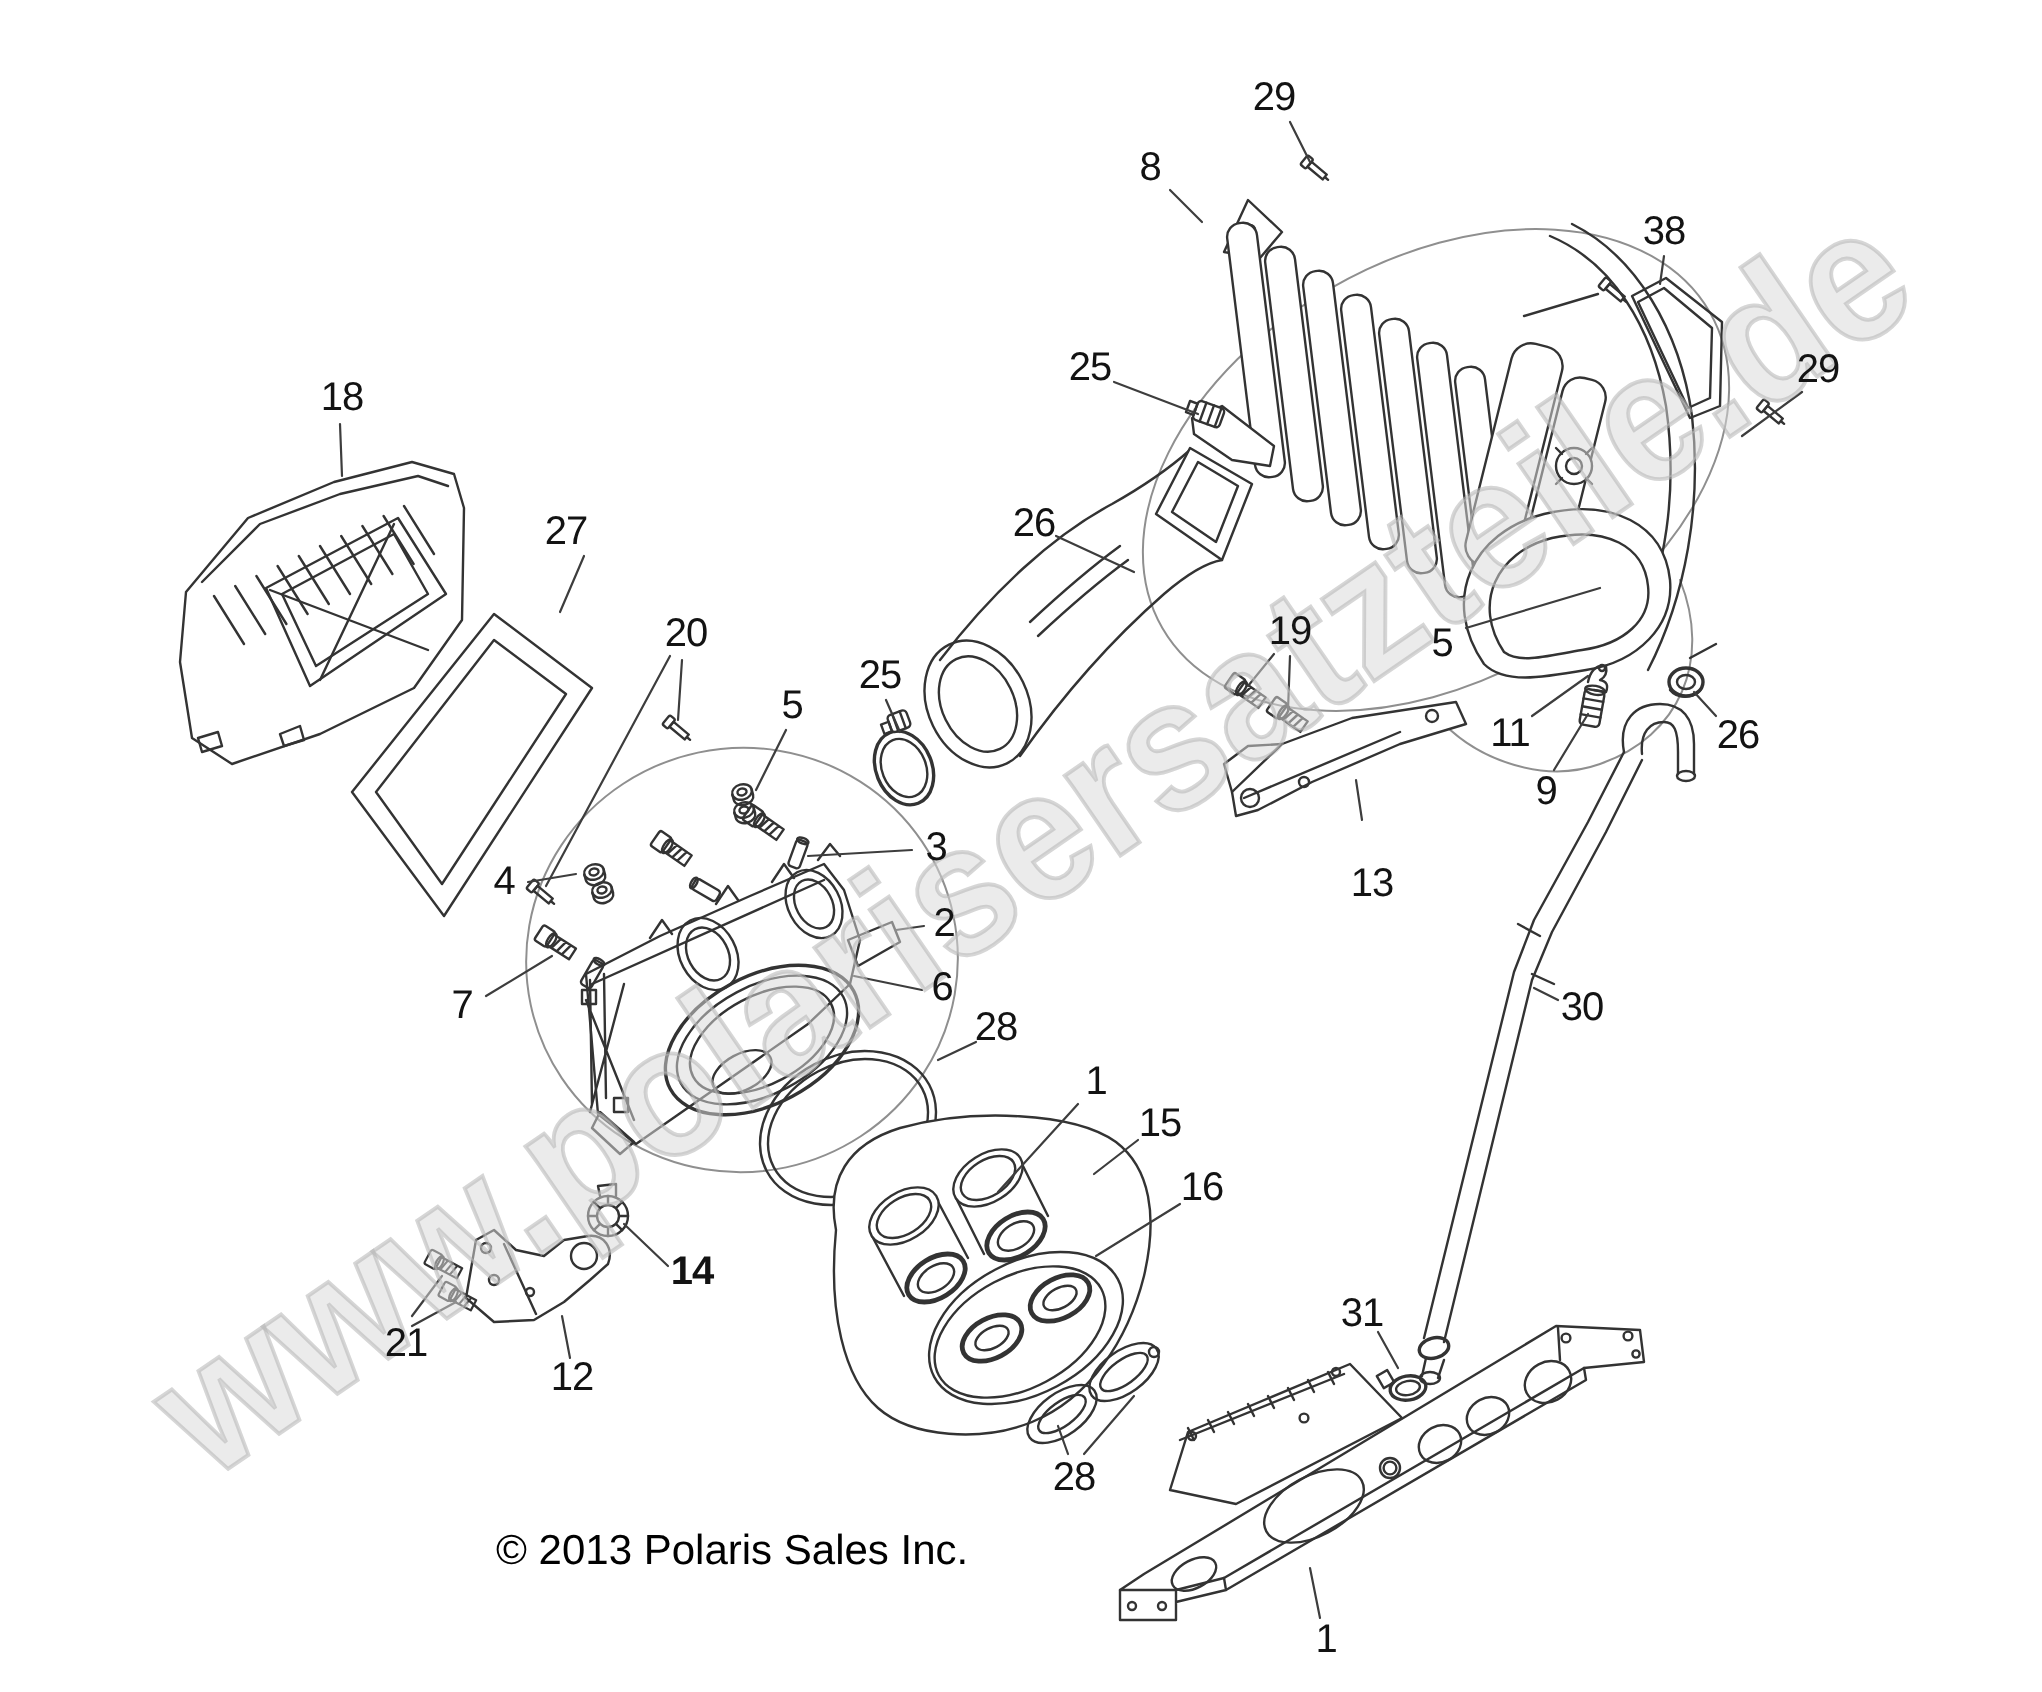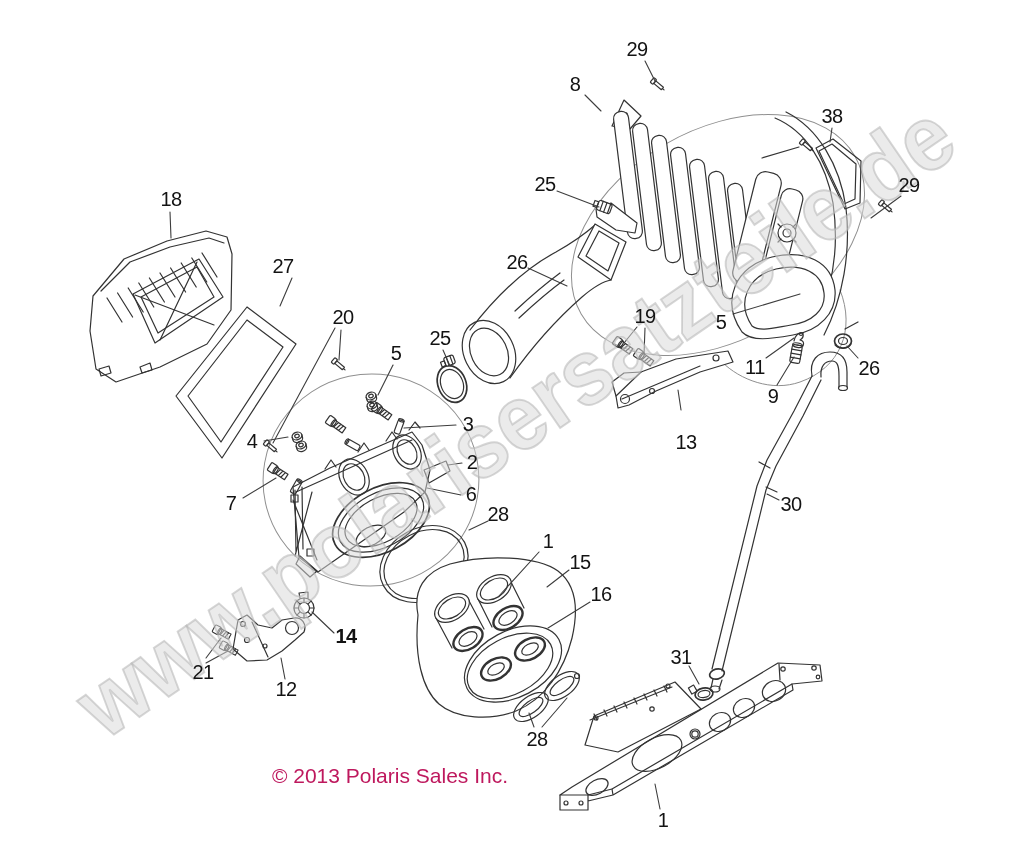--- a/index.html
+++ b/index.html
@@ -16,21 +16,21 @@
   .lineart .thick{stroke-width:2.4;}
   .lineart .mid{stroke-width:1.7;}
   #leader-lines line{stroke:#3d3d3d;stroke-width:1.1;}
   .callout{
     position:absolute;transform:translate(-50%,-50%);
     font-size:20px;line-height:1;color:#131313;letter-spacing:-0.5px;
     white-space:nowrap;
   }
   .copyright{
     position:absolute;left:248px;top:764px;width:260px;
-    font-size:21px;color:#be185d;letter-spacing:0px;text-align:right;
+    font-size:21px;color:#000000;letter-spacing:0px;
   }
   .watermark-text{
     font-family:"Liberation Sans", sans-serif;font-weight:bold;font-size:92px;
     fill:#d8d8d8;fill-opacity:0.52;stroke:#b5b5b5;stroke-opacity:0.55;stroke-width:2px;
   }
 </style>
 </head>
 <body>
 
 <div class="stage">

